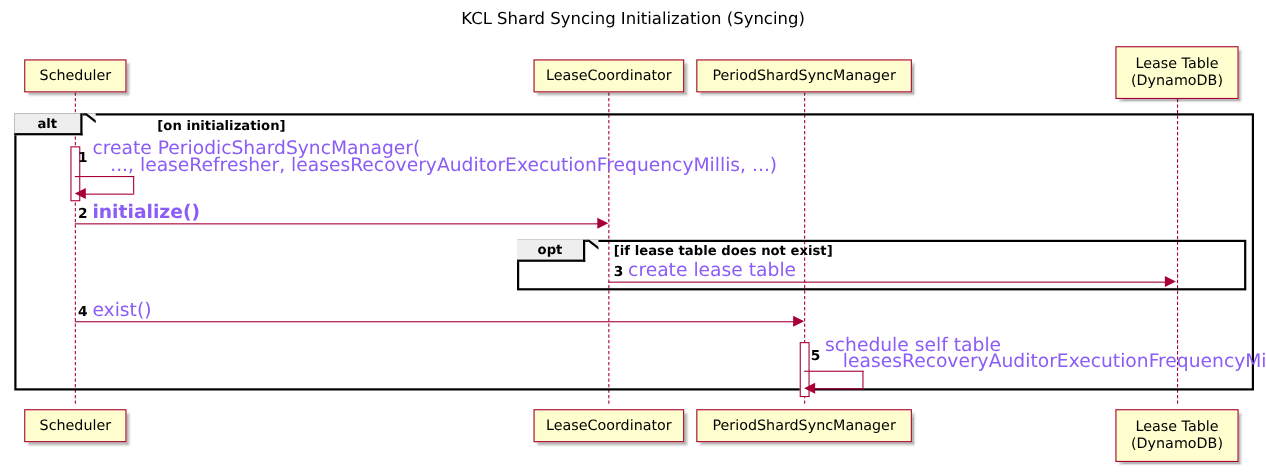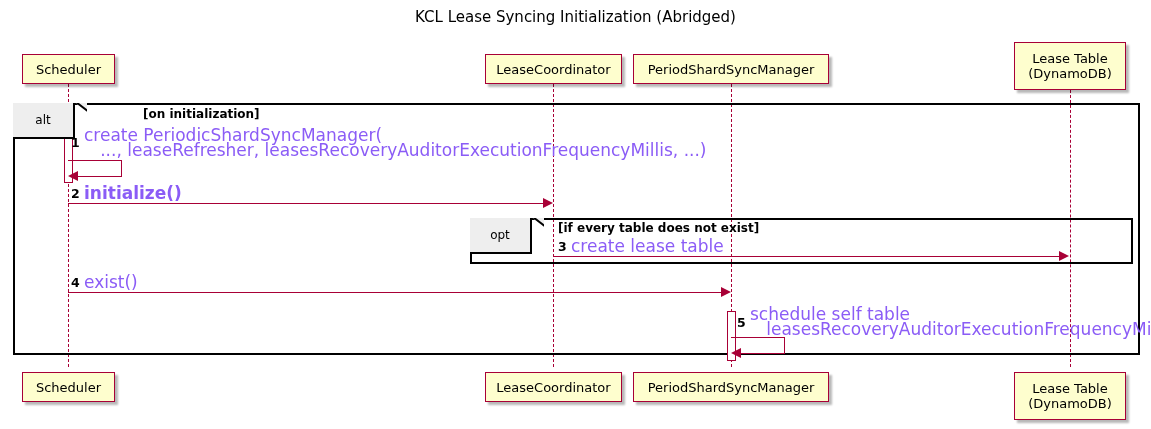--- a/index.html
+++ b/index.html
@@ -71,27 +71,27 @@
   
   .fragment {
     position: absolute;
     border: 2px solid #000000;
     box-sizing: border-box;
     background: transparent;
     z-index: 2;
   }
   .fragment-label {
     position: absolute;
-    height: 36px;
+    height: 20px;
     background: #EEEEEE;
     border-right: 2px solid #000000;
     border-bottom: 2px solid #000000;
     box-sizing: border-box;
     font-size: 12px;
-    font-weight: normal;
+    font-weight: bold;
     color: #000000;
     display: flex;
     align-items: center;
     justify-content: center;
     z-index: 4;
   }
   .fragment-label-notch {
     position: absolute;
     width: 12px;
     height: 20px;
@@ -163,36 +163,36 @@
     color: #000000;
     white-space: pre;
     z-index: 5;
   }
 </style>
 </head>
 <body>
 
 <div class="canvas">
 
-  <div class="diagram-title">KCL Lease Syncing Initialization (Abridged)</div>
+  <div class="diagram-title">KCL Shard Syncing Initialization (Syncing)</div>
 
   <div class="lifeline" style="left:68px; top:84px; height:283px;"></div>
   <div class="lifeline" style="left:553px; top:84px; height:283px;"></div>
   <div class="lifeline" style="left:731px; top:84px; height:283px;"></div>
   <div class="lifeline" style="left:1070px; top:90px; height:277px;"></div>
 
   <div class="fragment" style="left:13px; top:103px; width:1127px; height:252px;"></div>
   <div class="fragment-label" style="left:13px; top:103px; width:62px;">alt</div>
   <div class="fragment-label-notch" style="left:75px; top:103px;"></div>
   <div class="fragment-guard" style="left:95px; top:107px;margin-left:48px;">[on initialization]</div>
 
   <div class="fragment" style="left:470px; top:218px; width:663px; height:46px;"></div>
   <div class="fragment-label" style="left:470px; top:218px; width:62px;">opt</div>
   <div class="fragment-label-notch" style="left:532px; top:218px;"></div>
-  <div class="fragment-guard" style="left:558px; top:221px;">[if every table does not exist]</div>
+  <div class="fragment-guard" style="left:558px; top:221px;">[if lease table does not exist]</div>
 
   <div class="msg-num" style="left:71px; top:135px;">1</div>
   <div class="msg-label" style="left:84px; top:128px;">create PeriodicShardSyncManager(
    ..., leaseRefresher, leasesRecoveryAuditorExecutionFrequencyMillis, ...)</div>
 
   <div class="msg-line" style="left:68px; top:160px; width:54px;"></div>
   <div class="msg-vline" style="left:121px; top:160px; height:16px;"></div>
   <div class="msg-line" style="left:77px; top:176px; width:45px;"></div>
   <div class="arrowhead-left" style="left:68px; top:171px;"></div>
 

